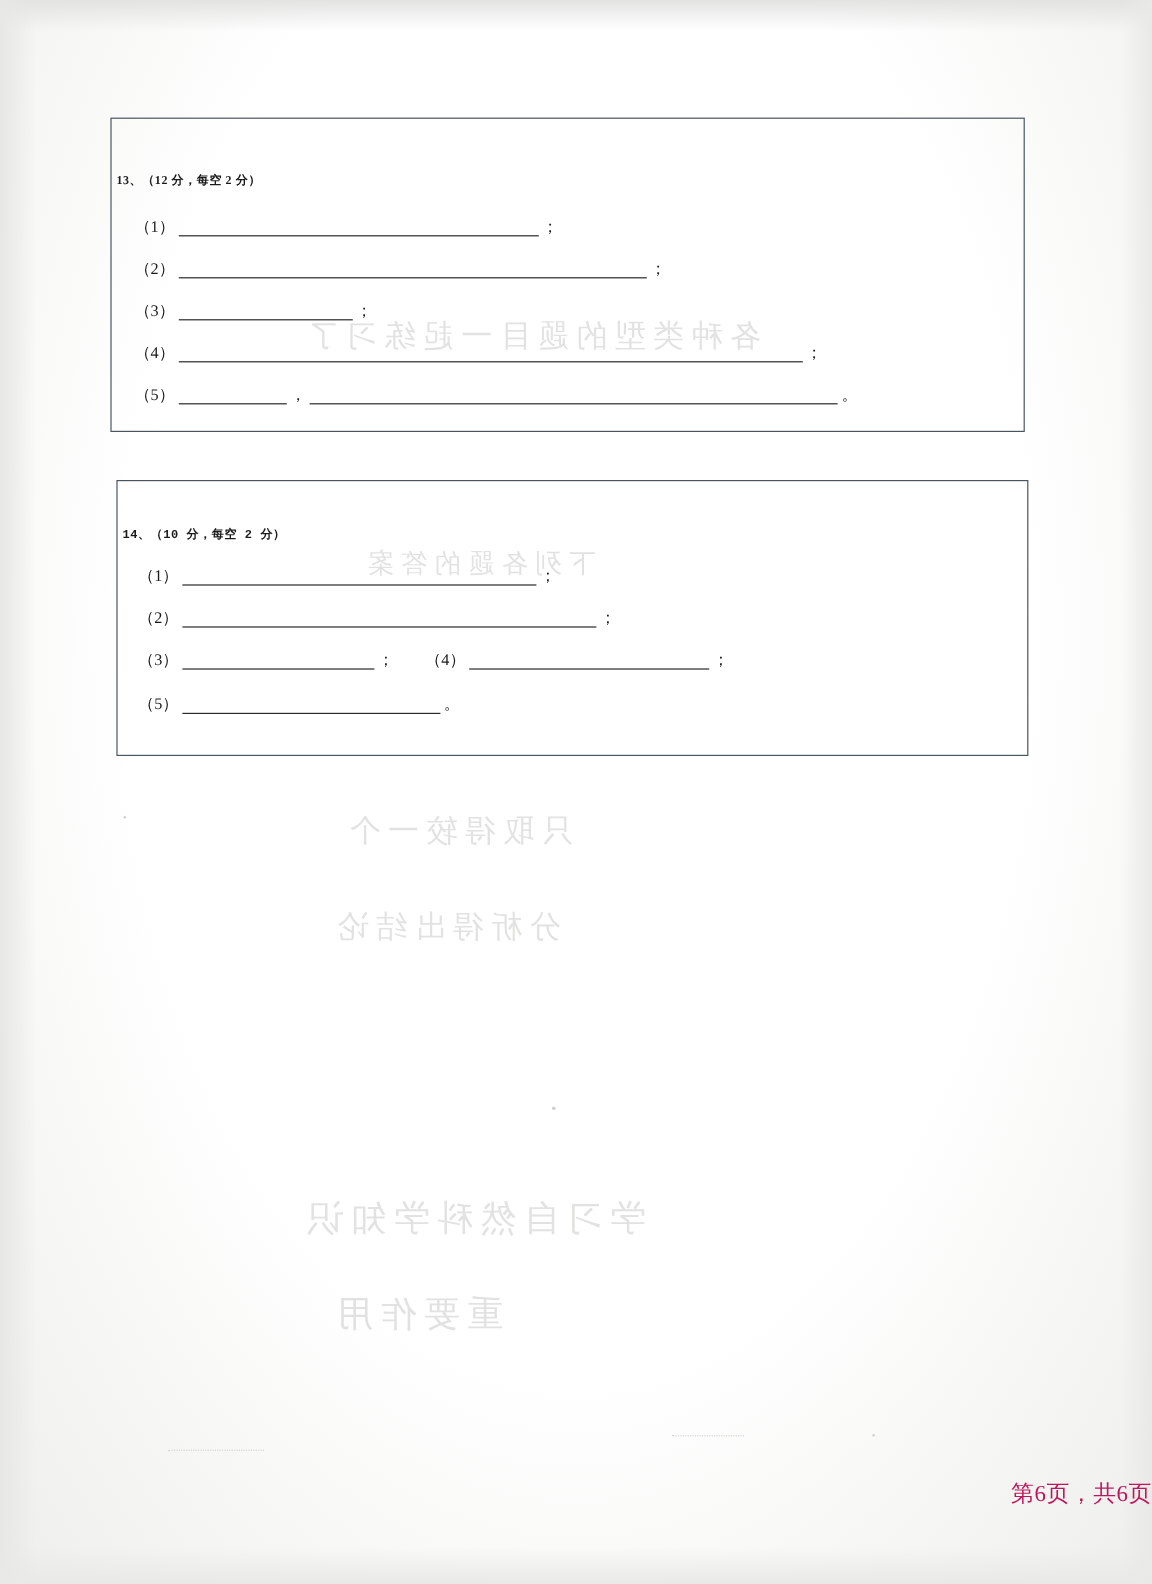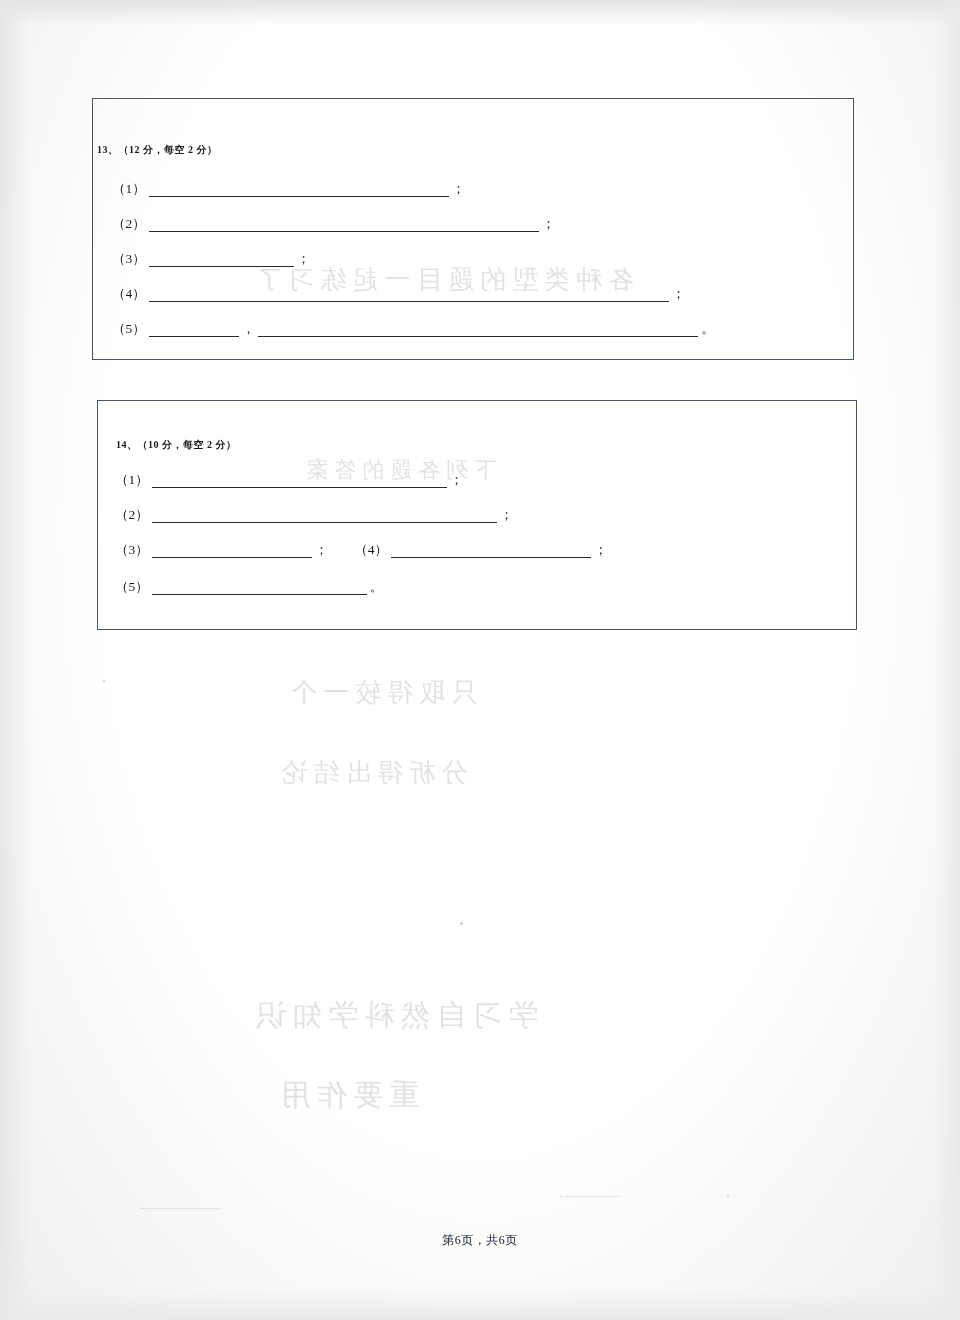--- a/index.html
+++ b/index.html
@@ -108,23 +108,23 @@
   .punct {
     display: inline-block;
     font-size: 13.5px;
     line-height: 1;
     padding-bottom: 1px;
   }
 
   .footer {
     position: absolute;
     width: 100%;
-    text-align: center;
-    font-size: 12px;
-    color: #0f172a;
+    text-align: right;
+    font-size: 19px;
+    color: #be185d;
     letter-spacing: 0.5px;
   }
 
   .speck {
     position: absolute;
     background: #cfd0cc;
     border-radius: 50%;
     z-index: 2;
   }
   .faint-dash {
@@ -188,21 +188,21 @@
   <div class="q-line" style="left:112px; top:322px;">
     <span class="q-num">（5）</span>
     <span class="rule" style="width:90px;"></span>
     <span class="punct">，</span>
     <span class="rule" style="width:440px;"></span>
     <span class="punct">。</span>
   </div>
 
   <div class="answer-box" style="left:97px; top:400px; width:760px; height:230px;"></div>
 
-  <div class="box-title" style="left:116px; top:438px;">14、（10 分，每空 2 分）</div>
+  <div class="box-title" style="left:102px; top:438px;font-family:Liberation Mono, monospace;">14、（10 分，每空 2 分）</div>
 
   <div class="q-line" style="left:115px; top:473px;">
     <span class="q-num">（1）</span>
     <span class="rule" style="width:295px;"></span>
     <span class="punct">；</span>
   </div>
 
   <div class="q-line" style="left:115px; top:508px;">
     <span class="q-num">（2）</span>
     <span class="rule" style="width:345px;"></span>

